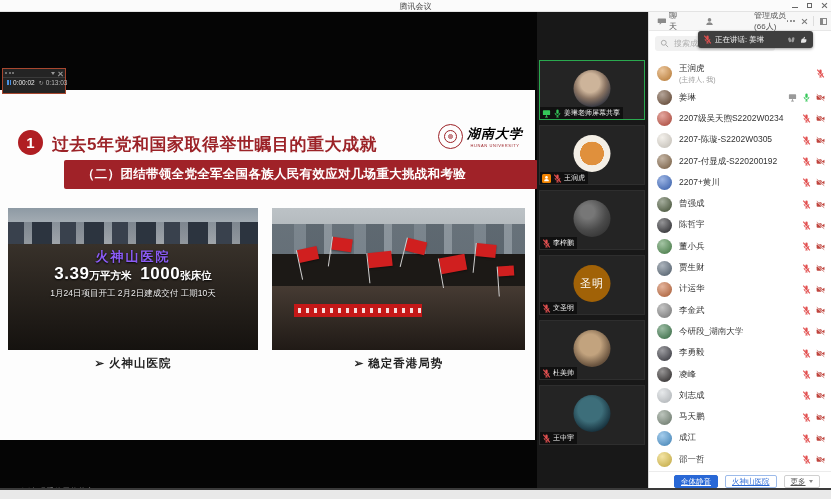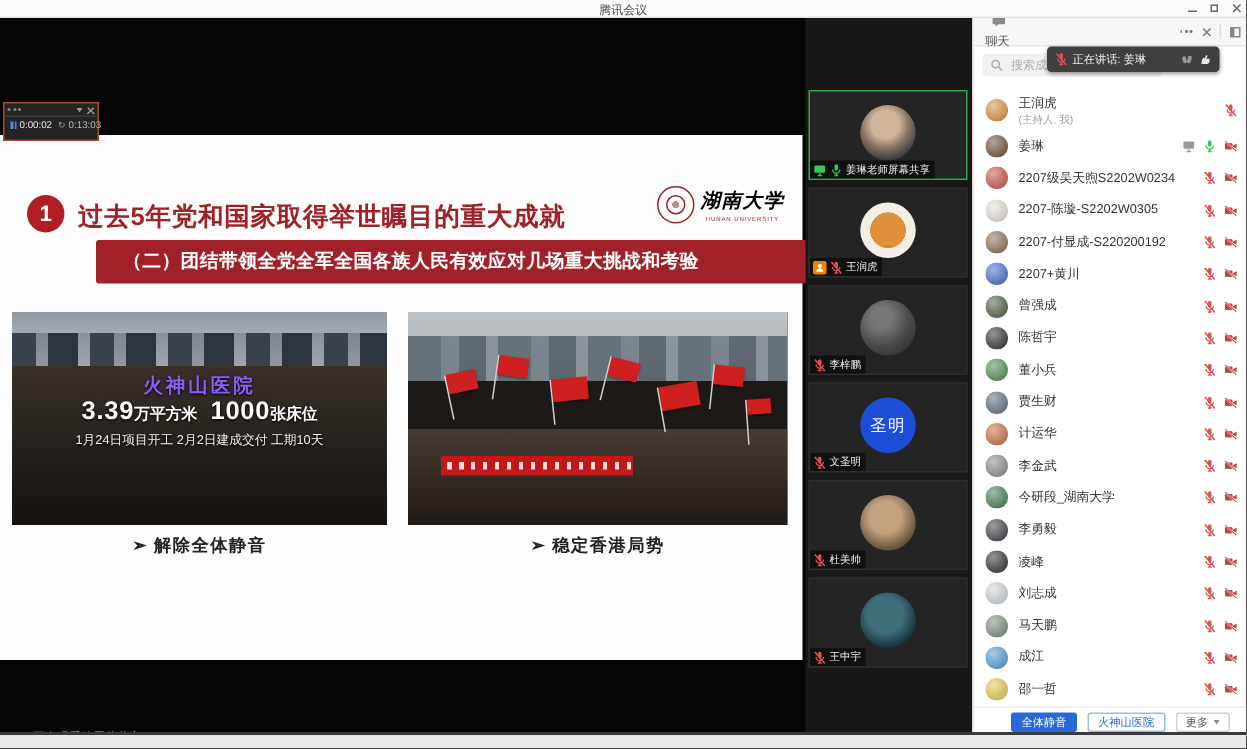--- a/index.html
+++ b/index.html
@@ -78,33 +78,33 @@
   .watching span{font-size:8px;color:#b5b5b5;}
 
   
   .strip{position:absolute;left:537px;top:12px;width:111px;height:476px;background:#181818;}
   .tile{position:absolute;left:2px;width:106px;height:60px;background:#242424;border:1px solid #2e2e2e;}
   .tile.active{border:1.5px solid #2aa94f;}
   .t-avatar{position:absolute;left:50%;top:9px;transform:translateX(-50%);width:37px;height:37px;border-radius:50%;}
   .av-photo{background:radial-gradient(circle at 45% 35%,#cdb49a 0 30%,#8a7463 50%,#3c3c44 75%);}
   .av-tiger{background:radial-gradient(circle at 50% 50%,#e0903c 0 45%,#f4efe6 46%);}
   .av-moon{background:radial-gradient(circle at 38% 32%,#777 0 20%,#4a4a4a 55%,#262626);}
-  .av-blue{background:#1d4ed8;color:#fff;font-size:11px;display:flex;align-items:center;justify-content:center;letter-spacing:1px;}
+  .av-blue{background:#a16207;color:#fff;font-size:11px;display:flex;align-items:center;justify-content:center;letter-spacing:1px;}
   .av-drum{background:radial-gradient(circle at 45% 40%,#c2a37e 0 35%,#6b5540 70%,#41332a);}
   .av-planet{background:radial-gradient(circle at 45% 40%,#3d6e7a 0 40%,#16303c 75%);}
   .t-label{position:absolute;left:0;bottom:0;display:flex;align-items:center;gap:2px;max-width:100%;background:rgba(0,0,0,.55);padding:1px 3px 1px 2px;}
   .t-label span.txt{color:#efefef;font-size:7px;white-space:nowrap;}
   .host-badge{width:9px;height:9px;border-radius:1.5px;background:#f08300;display:inline-flex;align-items:center;justify-content:center;flex:none;}
   .sicon{display:inline-flex;width:9px;height:9px;flex:none;}
   .sicon svg{width:100%;height:100%;}
 
   
   .sidebar{position:absolute;left:648px;top:12px;width:183px;height:479px;background:#fff;border-left:1px solid #d9d9d9;overflow:hidden;}
   .tabbar{position:absolute;left:0;top:0;right:0;height:19px;background:#f7f7f7;border-bottom:1px solid #e7e7e7;display:flex;align-items:center;}
-  .tab{display:flex;align-items:center;gap:3px;font-size:8px;color:#555;flex-direction:column;}
+  .tab{display:flex;align-items:center;gap:3px;font-size:8px;color:#555;}
   .tab1{margin-left:8px;}
   .tab2{margin-left:26px;gap:40px;}
   .tab-ctrl{margin-left:auto;display:flex;align-items:center;gap:6px;padding-right:4px;}
   .dots3{display:flex;gap:1.5px;}
   .dots3 i{width:1.8px;height:1.8px;border-radius:50%;background:#777;}
   .sb-x{position:relative;width:6px;height:6px;}
   .sb-x:before,.sb-x:after{content:"";position:absolute;left:2.6px;top:-0.5px;width:1px;height:7px;background:#777;}
   .sb-x:before{transform:rotate(45deg);}.sb-x:after{transform:rotate(-45deg);}
   .vdiv{width:1px;height:10px;background:#ddd;}
   .panel-ic{width:7px;height:7px;border:1px solid #888;border-left-width:3px;}
@@ -119,21 +119,21 @@
   .plist{position:absolute;left:0;top:48px;right:0;}
   .p-row{display:flex;align-items:center;height:21.3px;padding:0 6px 0 8px;}
   .p-row.two-line{height:27px;}
   .p-avatar{width:15px;height:15px;border-radius:50%;flex:none;margin-right:7px;background-image:radial-gradient(circle at 35% 30%,rgba(255,255,255,.5),rgba(0,0,0,.18));}
   .p-main{flex:1;min-width:0;display:flex;flex-direction:column;justify-content:center;}
   .p-name{font-size:8.5px;color:#333;white-space:nowrap;overflow:hidden;text-overflow:ellipsis;}
   .p-sub{font-size:7px;color:#9a9a9a;}
   .p-icons{display:flex;align-items:center;gap:5px;margin-left:4px;}
 
   .footer{position:absolute;left:0;right:0;top:459px;height:20px;background:#fff;border-top:1px solid #ececec;display:flex;align-items:center;gap:7px;padding-left:25px;z-index:9;}
-  .btn{height:13px;border-radius:2px;font-size:7.5px;display:inline-flex;align-items:center;justify-content:center;padding:0 6px;}
+  .btn{height:13px;border-radius:2px;font-size:7.5px;display:inline-flex;align-items:center;justify-content:center;padding:0 6px;text-decoration:underline;}
   .btn-primary{background:#2968d6;color:#fff;border:1px solid #2968d6;}
   .btn-outline{background:#fff;color:#2968d6;border:1px solid #9dbbea;}
   .btn-plain{background:#fff;color:#555;border:1px solid #d0d0d0;gap:3px;}
   .caret-sm{width:0;height:0;border-left:2.5px solid transparent;border-right:2.5px solid transparent;border-top:3px solid #888;}
 
   
   .bottombar{position:absolute;left:0;top:488px;width:831px;height:11px;background:#e9e9e9;border-top:2px solid #3a3a3a;z-index:31;}
 </style>
 </head>
 <body>
@@ -208,21 +208,21 @@
         <div class="flag" style="left:26px;top:40px;transform:rotate(-12deg);"></div>
         <div class="flag" style="left:60px;top:30px;transform:rotate(8deg);"></div>
         <div class="flag" style="left:96px;top:44px;transform:rotate(-6deg);width:24px;height:15px;"></div>
         <div class="flag" style="left:134px;top:32px;transform:rotate(14deg);"></div>
         <div class="flag" style="left:168px;top:48px;transform:rotate(-10deg);width:26px;height:16px;"></div>
         <div class="flag" style="left:204px;top:36px;transform:rotate(6deg);"></div>
         <div class="flag" style="left:226px;top:58px;transform:rotate(-4deg);width:16px;height:10px;"></div>
         <div class="redbanner"></div>
       </div>
 
-      <div class="caption caption-left">➢ 解除全体静音</div>
+      <div class="caption caption-left">➢ 火神山医院</div>
       <div class="caption caption-right">➢ 稳定香港局势</div>
     </div>
 
     <div class="watching">
       <div class="watch-ic"></div>
       <span>正在观看的屏幕共享</span>
     </div>
   </div>
 
   <div class="strip" id="video-strip">

